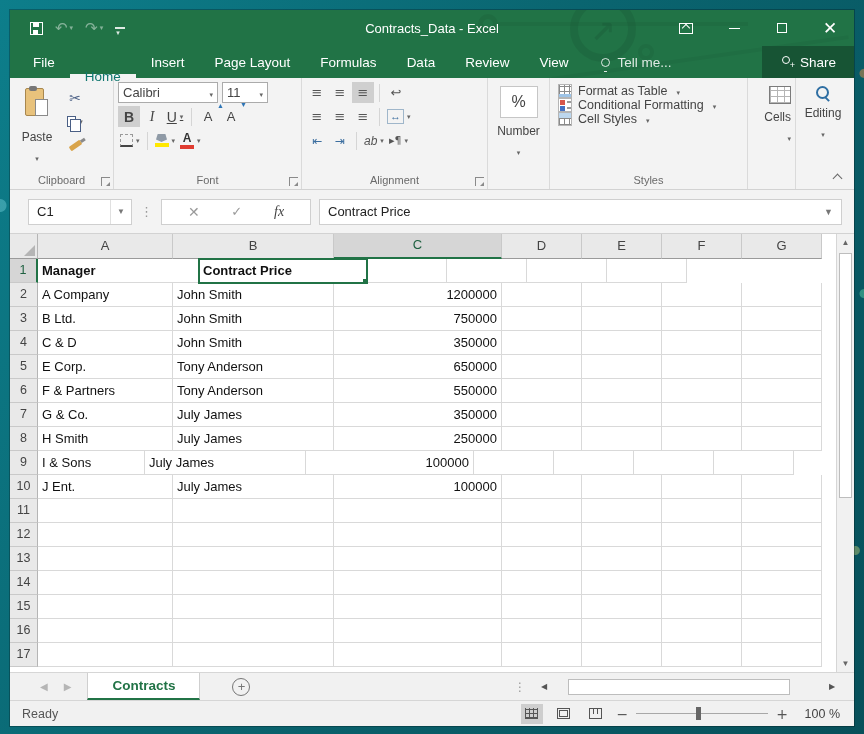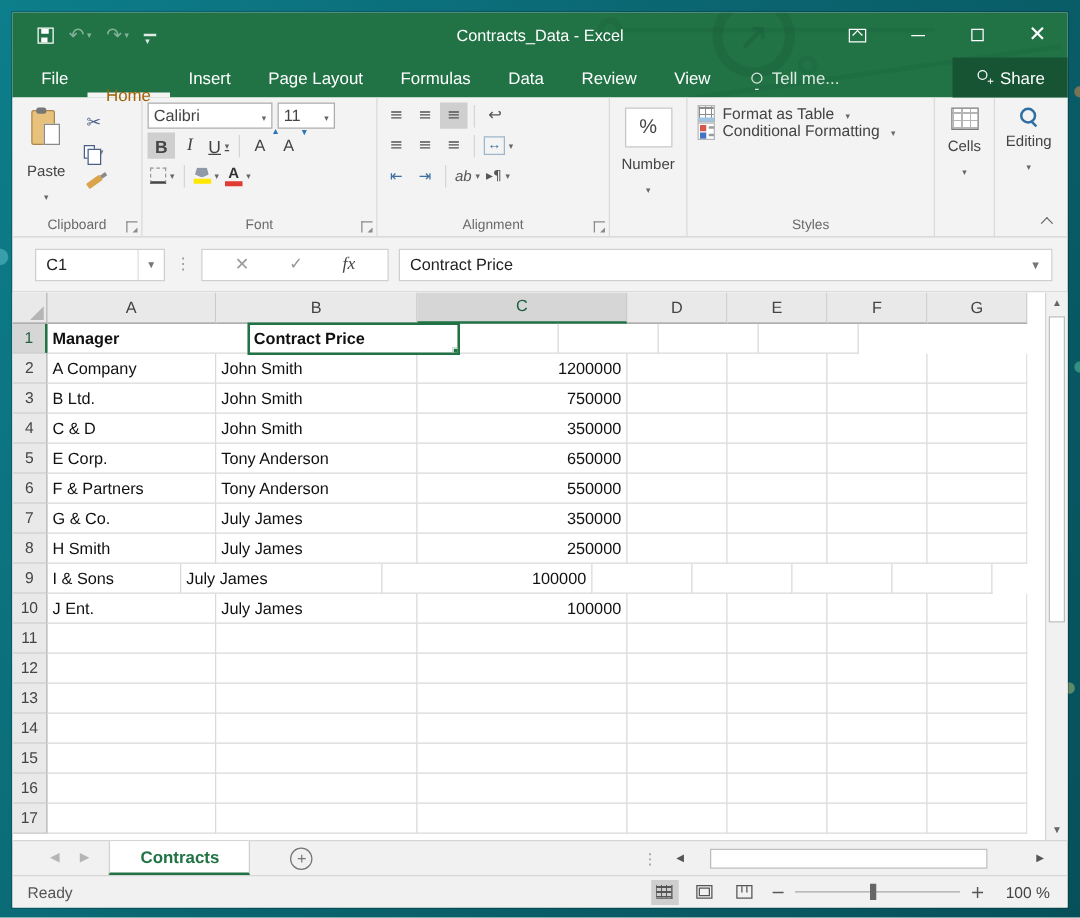--- a/index.html
+++ b/index.html
@@ -43,21 +43,21 @@
   .wc { width:48px; display:flex; align-items:center; justify-content:center; height:100%; }
   .rdo-ic { width:14px; height:11px; border:1.5px solid #fff; position:relative; }
   .rdo-ic::before { content:""; position:absolute; left:50%; top:1px; width:5px; height:5px; border-top:1.5px solid #fff; border-left:1.5px solid #fff; transform:translateX(-50%) rotate(45deg); }
   .min-ic { width:11px; border-top:1.7px solid #fff; }
   .max-ic { width:10px; height:10px; border:1.5px solid #fff; }
   .cls-ic { font-size:17px; line-height:1; color:#fff; font-family:"DejaVu Sans",sans-serif; }
 
   .menubar { position:relative; height:32px; display:flex; align-items:stretch; font-size:13.5px; z-index:1; }
   #menu-tabs { display:flex; align-items:stretch; padding-left:8px; }
   .menu-tab { padding:0 15px; display:flex; align-items:center; color:#fff; cursor:default; white-space:nowrap; }
-  .menu-tab.active { background:#f3f3f3; color:#a16207;margin-top:28px; }
+  .menu-tab.active { background:#f3f3f3; color:#0f766e;margin-top:28px; }
   .tellme { display:flex; align-items:center; gap:7px; color:rgba(255,255,255,.85); padding:0 14px; margin-left:4px;justify-content:space-between; }
   .bulb { width:9px; height:9px; border:1.5px solid rgba(255,255,255,.85); border-radius:50%; position:relative; }
   .bulb::after { content:""; position:absolute; left:2px; top:9px; width:3px; height:3px; border-bottom:1.5px solid rgba(255,255,255,.85); }
   .share { margin-left:auto; background:#175434; display:flex; align-items:center; gap:8px; padding:0 18px; font-size:13.5px; }
   .person { width:12px; height:12px; position:relative; }
   .person::before { content:""; position:absolute; left:2px; top:0; width:6px; height:6px; border:1.5px solid #fff; border-radius:50%; }
   .person::after { content:"+"; position:absolute; right:-3px; bottom:-2px; font-size:9px; color:#fff; }
 
   
   .ribbon { height:112px; background:#f3f3f3; border-bottom:1px solid #d2d2d2; display:flex; position:relative; color:#444; }
@@ -128,21 +128,21 @@
   .si1 { background:
       linear-gradient(#9dc3e6 0 0) 0 9px/13px 4px no-repeat,
       repeating-linear-gradient(90deg,#8a8a8a 0 1px,transparent 1px 5px),
       repeating-linear-gradient(0deg,#8a8a8a 0 1px,transparent 1px 5px),#fff; }
   .si2 { background:
       linear-gradient(#bdd7ee 0 0) 0 0/13px 5px no-repeat,
       repeating-linear-gradient(90deg,#8a8a8a 0 1px,transparent 1px 5px),
       repeating-linear-gradient(0deg,#8a8a8a 0 1px,transparent 1px 6px),#fff; }
 
   .g-big { display:flex; flex-direction:column; align-items:center; padding-top:8px; }
-  .g-cells { width:48px; }
+  .g-cells { width:48px;align-items:flex-end; }
   .g-edit { width:54px; border-right:none; }
   .cells-ic { width:22px; height:18px; border:1.5px solid #7b7b7b; background:
       repeating-linear-gradient(90deg,#b5b5b5 0 1px,transparent 1px 7px),
       repeating-linear-gradient(0deg,#b5b5b5 0 1px,transparent 1px 6px),#fff; }
   .edit-ic { width:14px; height:14px; position:relative; }
   .edit-ic::before { content:""; position:absolute; left:0; top:0; width:9px; height:9px; border:2px solid #2f6fa3; border-radius:50%; }
   .edit-ic::after { content:""; position:absolute; right:0; bottom:0; width:6px; height:2px; background:#2f6fa3; transform:rotate(45deg); }
   .collapse { position:absolute; right:12px; bottom:8px; width:8px; height:8px; }
   .collapse::before { content:""; position:absolute; left:0; top:2px; width:6px; height:6px; border-top:1.7px solid #666; border-left:1.7px solid #666; transform:rotate(45deg); }
 
@@ -407,20 +407,25 @@
           <div class="styles-item">
             <span class="styles-icon si1"></span>
             <span class="styles-label">Format as Table</span>
             <span class="caret"></span>
           </div>
           <div class="styles-item">
             <span class="styles-icon si0"></span>
             <span class="styles-label">Conditional Formatting</span>
             <span class="caret"></span>
           </div>
+          <div class="styles-item">
+            <span class="styles-icon si2"></span>
+            <span class="styles-label">Cell Styles</span>
+            <span class="caret"></span>
+          </div>
         </div>
       <span class="group-label">Styles</span>
     </div>
 
     <div class="group g-cells g-big">
       <span class="cells-ic"></span>
       <span class="bigbtn-lbl">Cells</span>
       <span class="bigbtn-car"></span>
     </div>
 

